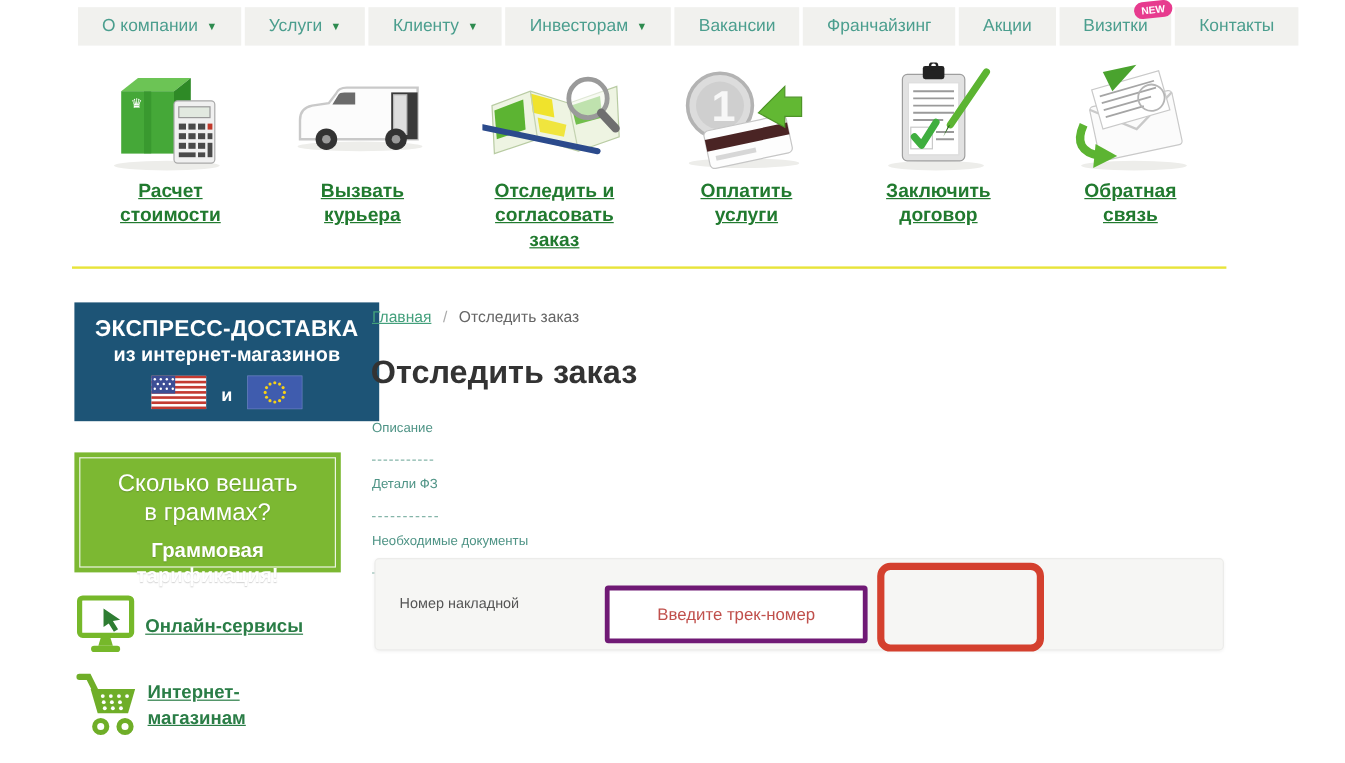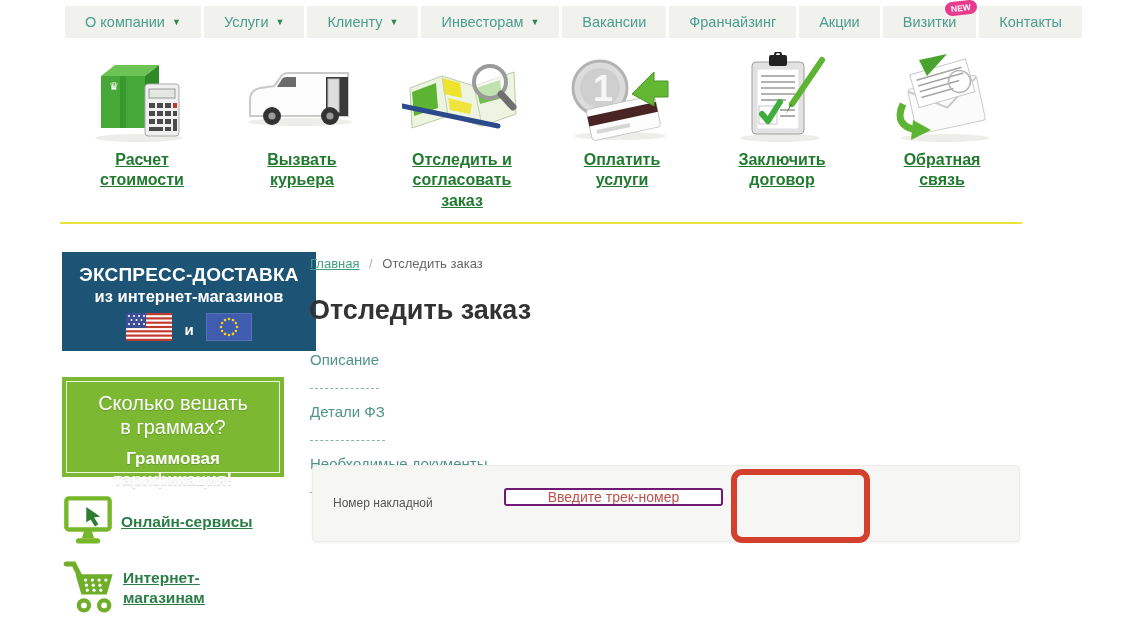--- a/index.html
+++ b/index.html
@@ -58,29 +58,29 @@
   
   .breadcrumb { position: absolute; left: 310px; top: 256px; font-size: 13px; color: #888; }
   .bc-home { color: #44a07c; text-decoration: underline; margin-right: 6px; cursor: pointer; }
   .bc-sep { color: #aaa; margin-right: 6px; }
   .bc-cur { color: #666; }
 
   .page-title { position: absolute; left: 309px; top: 295px; font-size: 27px;
                 font-weight: bold; color: #333; }
 
   .toggles { position: absolute; left: 310px; top: 351px; }
-  .toggle-link { display: table; margin-bottom: 14px; color: #4f9486; font-size: 15px;
+  .toggle-link { display: table; margin-bottom: 14px; color: #4f9486; font-size: 11px;
                  border-bottom: 1px dashed #85b5a9; padding-bottom: 20px; cursor: pointer; }
 
   .track-box { position: absolute; left: 312px; top: 465px; width: 708px; height: 77px;
                background: #f6f6f4; border: 1px solid #ececea; border-radius: 4px;
                box-shadow: 0 1px 3px rgba(0,0,0,.05); }
   .track-label { position: absolute; left: 20px; top: 30px; font-size: 12px; color: #555; }
-  .track-input { position: absolute; left: 191px; top: 22px; width: 219px; height: 18px;
-                 border: 2px solid #701a75; border-radius: 3px; text-align: center;
+  .track-input { position: absolute; left: 191px; top: 22px; width: 219px; height: 48px;
+                 border: 4px solid #701a75; border-radius: 3px; text-align: center;
                  font-size: 14px; color: #c0504c; background: #fff; font-family: inherit;
                  outline: none; }
   .track-input::placeholder { color: #c0504c; opacity: 1; }
   .track-btn { position: absolute; left: 433px; top: 21px; width: 110px; height: 31px;
                background: #f2e410; border: 1px solid #d9cd10; border-top: 3px solid #6cab2d;
                border-radius: 4px; color: #1b7e37; font-weight: bold; font-size: 16px;
                font-family: inherit; cursor: pointer; }
   .annotation { position: absolute; left: 731px; top: 469px; width: 139px; height: 74px;
                 border: 6px solid #d4402e; border-radius: 11px; pointer-events: none; }
 </style>

